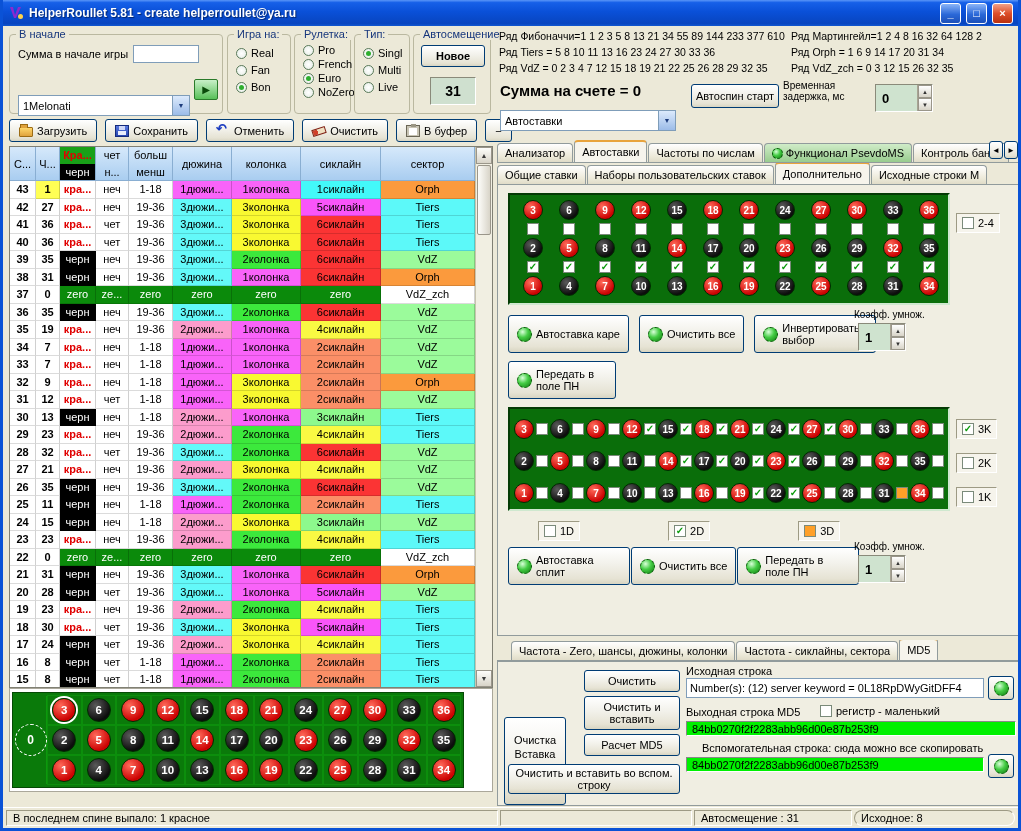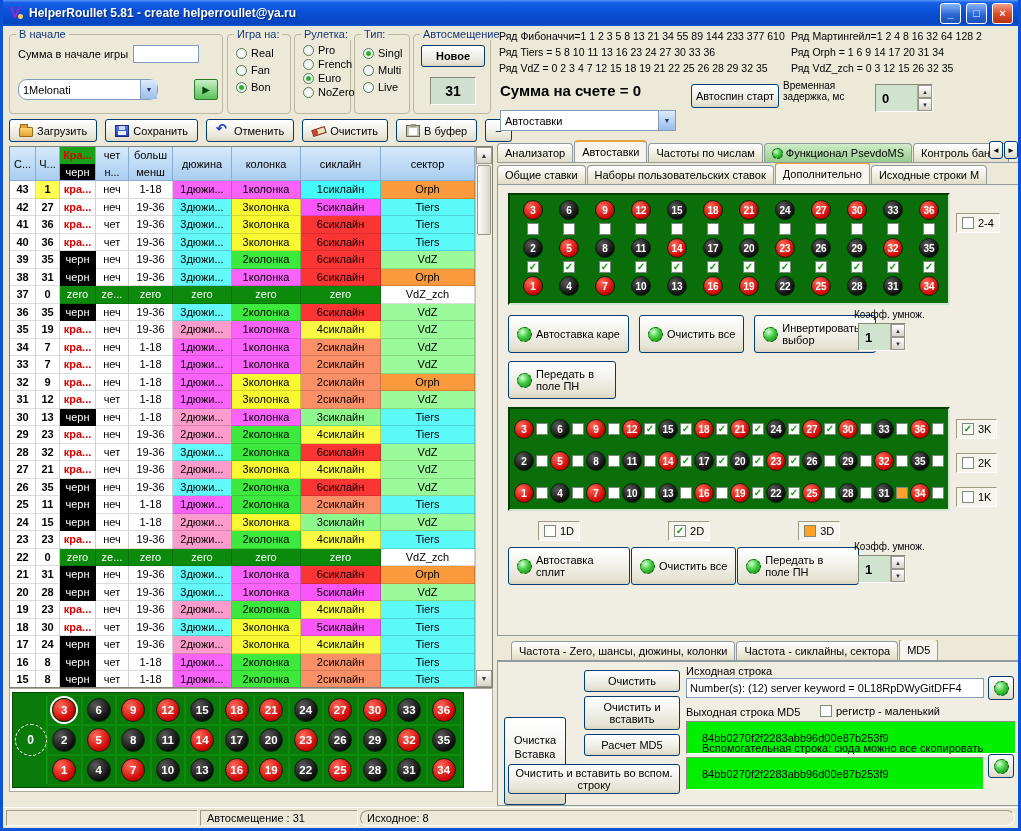--- a/index.html
+++ b/index.html
@@ -46,21 +46,21 @@
 .ic-disk::after{content:"";position:absolute;left:2px;bottom:1px;width:8px;height:4px;background:#e8ecfc;}
 .ic-undo::before{content:"↶";color:#1c3cc0;font-size:13px;font-weight:bold;position:absolute;top:-4px;left:0;}
 .ic-brush{background:linear-gradient(90deg,#d04028 40%,#f0e0c0 40%);border:1px solid #802010;height:7px;margin-top:2px;transform:rotate(-18deg);}
 .ic-clip{background:#c8c4b4;border:1px solid #6a6656;height:12px;}
 .ic-clip::before{content:"";position:absolute;left:2px;top:2px;right:2px;bottom:1px;background:#fff;}
 .ic-clip::after{content:"";position:absolute;left:4px;top:-2px;width:5px;height:3px;background:#9a9684;}
 
 #g-start{left:6px;top:34px;width:214px;height:80px;}
 #sum-row{position:absolute;left:8px;top:10px;display:flex;align-items:center;gap:5px;width:198px;}
 #sum-row input{width:66px;height:18px;}
-#combo-preset{left:8px;top:44px;width:140px;height:21px;border-radius:9px;}
+#combo-preset{left:8px;top:60px;width:172px;height:21px;}
 #btn-play{position:absolute;left:184px;top:44px;width:24px;height:21px;background:linear-gradient(#c8f0c8,#58c058);
   border:1px solid #2a7a2a;border-radius:2px;display:flex;align-items:center;justify-content:center;color:#0a4a0a;font-size:10px;}
 #g-game{left:224px;top:34px;width:64px;height:80px;}
 #g-roul{left:291px;top:34px;width:57px;height:80px;}
 #g-type{left:351px;top:34px;width:56px;height:80px;}
 #g-off{left:410px;top:34px;width:78px;height:80px;}
 .radio-col{position:absolute;left:8px;top:12px;display:flex;flex-direction:column;gap:5px;}
 #g-roul .radio-col{gap:2px;top:9px;}
 #btn-new{position:absolute;left:7px;top:10px;width:64px;height:22px;font-weight:bold;}
 #off-val{position:absolute;left:16px;top:42px;width:46px;height:28px;background:#cfe0cf;border:1px solid;
@@ -165,22 +165,22 @@
 #md5-btns{position:absolute;left:86px;top:8px;width:96px;display:flex;flex-direction:column;gap:4px;}
 .md5b{min-height:22px;white-space:normal;line-height:12px;padding:1px 3px;}
 #md5-btns .md5b:nth-child(2){min-height:34px;}
 #md5-src-label{left:188px;top:3px;}
 #md5-src{position:absolute;left:188px;top:16px;width:298px;height:20px;border:1px solid #7f9db9;background:#fff;
   display:flex;align-items:center;padding-left:3px;overflow:hidden;white-space:nowrap;}
 .spherebtn{position:absolute;width:26px;height:24px;}
 #md5-sphere1{left:490px;top:14px;}
 #md5-out-label{left:188px;top:44px;}
 #md5-case{position:absolute;left:322px;top:43px;display:flex;align-items:center;gap:4px;}
-.hashfield{position:absolute;height:33px;background:#00f000;border:1px solid;border-color:#888 #fff #fff #888;
-  display:flex;align-items:center;padding-left:15px;white-space:nowrap;overflow:hidden;}
+.hashfield{position:absolute;height:15px;background:#00f000;border:1px solid;border-color:#888 #fff #fff #888;
+  display:flex;align-items:center;padding-left:5px;white-space:nowrap;overflow:hidden;}
 #md5-hash1{left:188px;top:59px;width:330px;}
 #md5-aux-label{left:204px;top:80px;}
 #md5-hash2{left:188px;top:95px;width:298px;}
 #md5-sphere2{left:490px;top:92px;}
 #md5-paste{position:absolute;left:10px;top:102px;width:172px;height:30px;white-space:normal;line-height:12px;}
 
 #statusbar{position:absolute;left:0;right:0;bottom:0;height:21px;background:#ece9d8;border-top:1px solid #fff;
   display:flex;gap:2px;padding:2px 3px;}
 .seg{border:1px solid;border-color:#9d9a84 #ffffff #ffffff #9d9a84;display:flex;align-items:center;padding:0 6px;
   white-space:nowrap;overflow:hidden;}
@@ -1345,18 +1345,19 @@
     <div class="hashfield" id="md5-hash1">84bb0270f2f2283abb96d00e87b253f9</div>
     <div class="lbl" id="md5-aux-label">Вспомогательная строка: сюда можно все скопировать</div>
     <div class="hashfield" id="md5-hash2">84bb0270f2f2283abb96d00e87b253f9</div>
     <button class="btn spherebtn" id="md5-sphere2">
       <span class="sphere"></span>
     </button>
     <button class="btn" id="md5-paste">Очистить и вставить во вспом. строку</button>
   </div>
 
   <div id="statusbar">
+    <span class="seg" id="seg1">В последнем спине выпало: 1 красное</span>
     <span class="seg" id="seg2"></span>
     <span class="seg" id="seg3">Автосмещение : 31</span>
     <span class="seg" id="seg4">Исходное: 8</span>
   </div>
 
 </div>
 
 </body></html>

